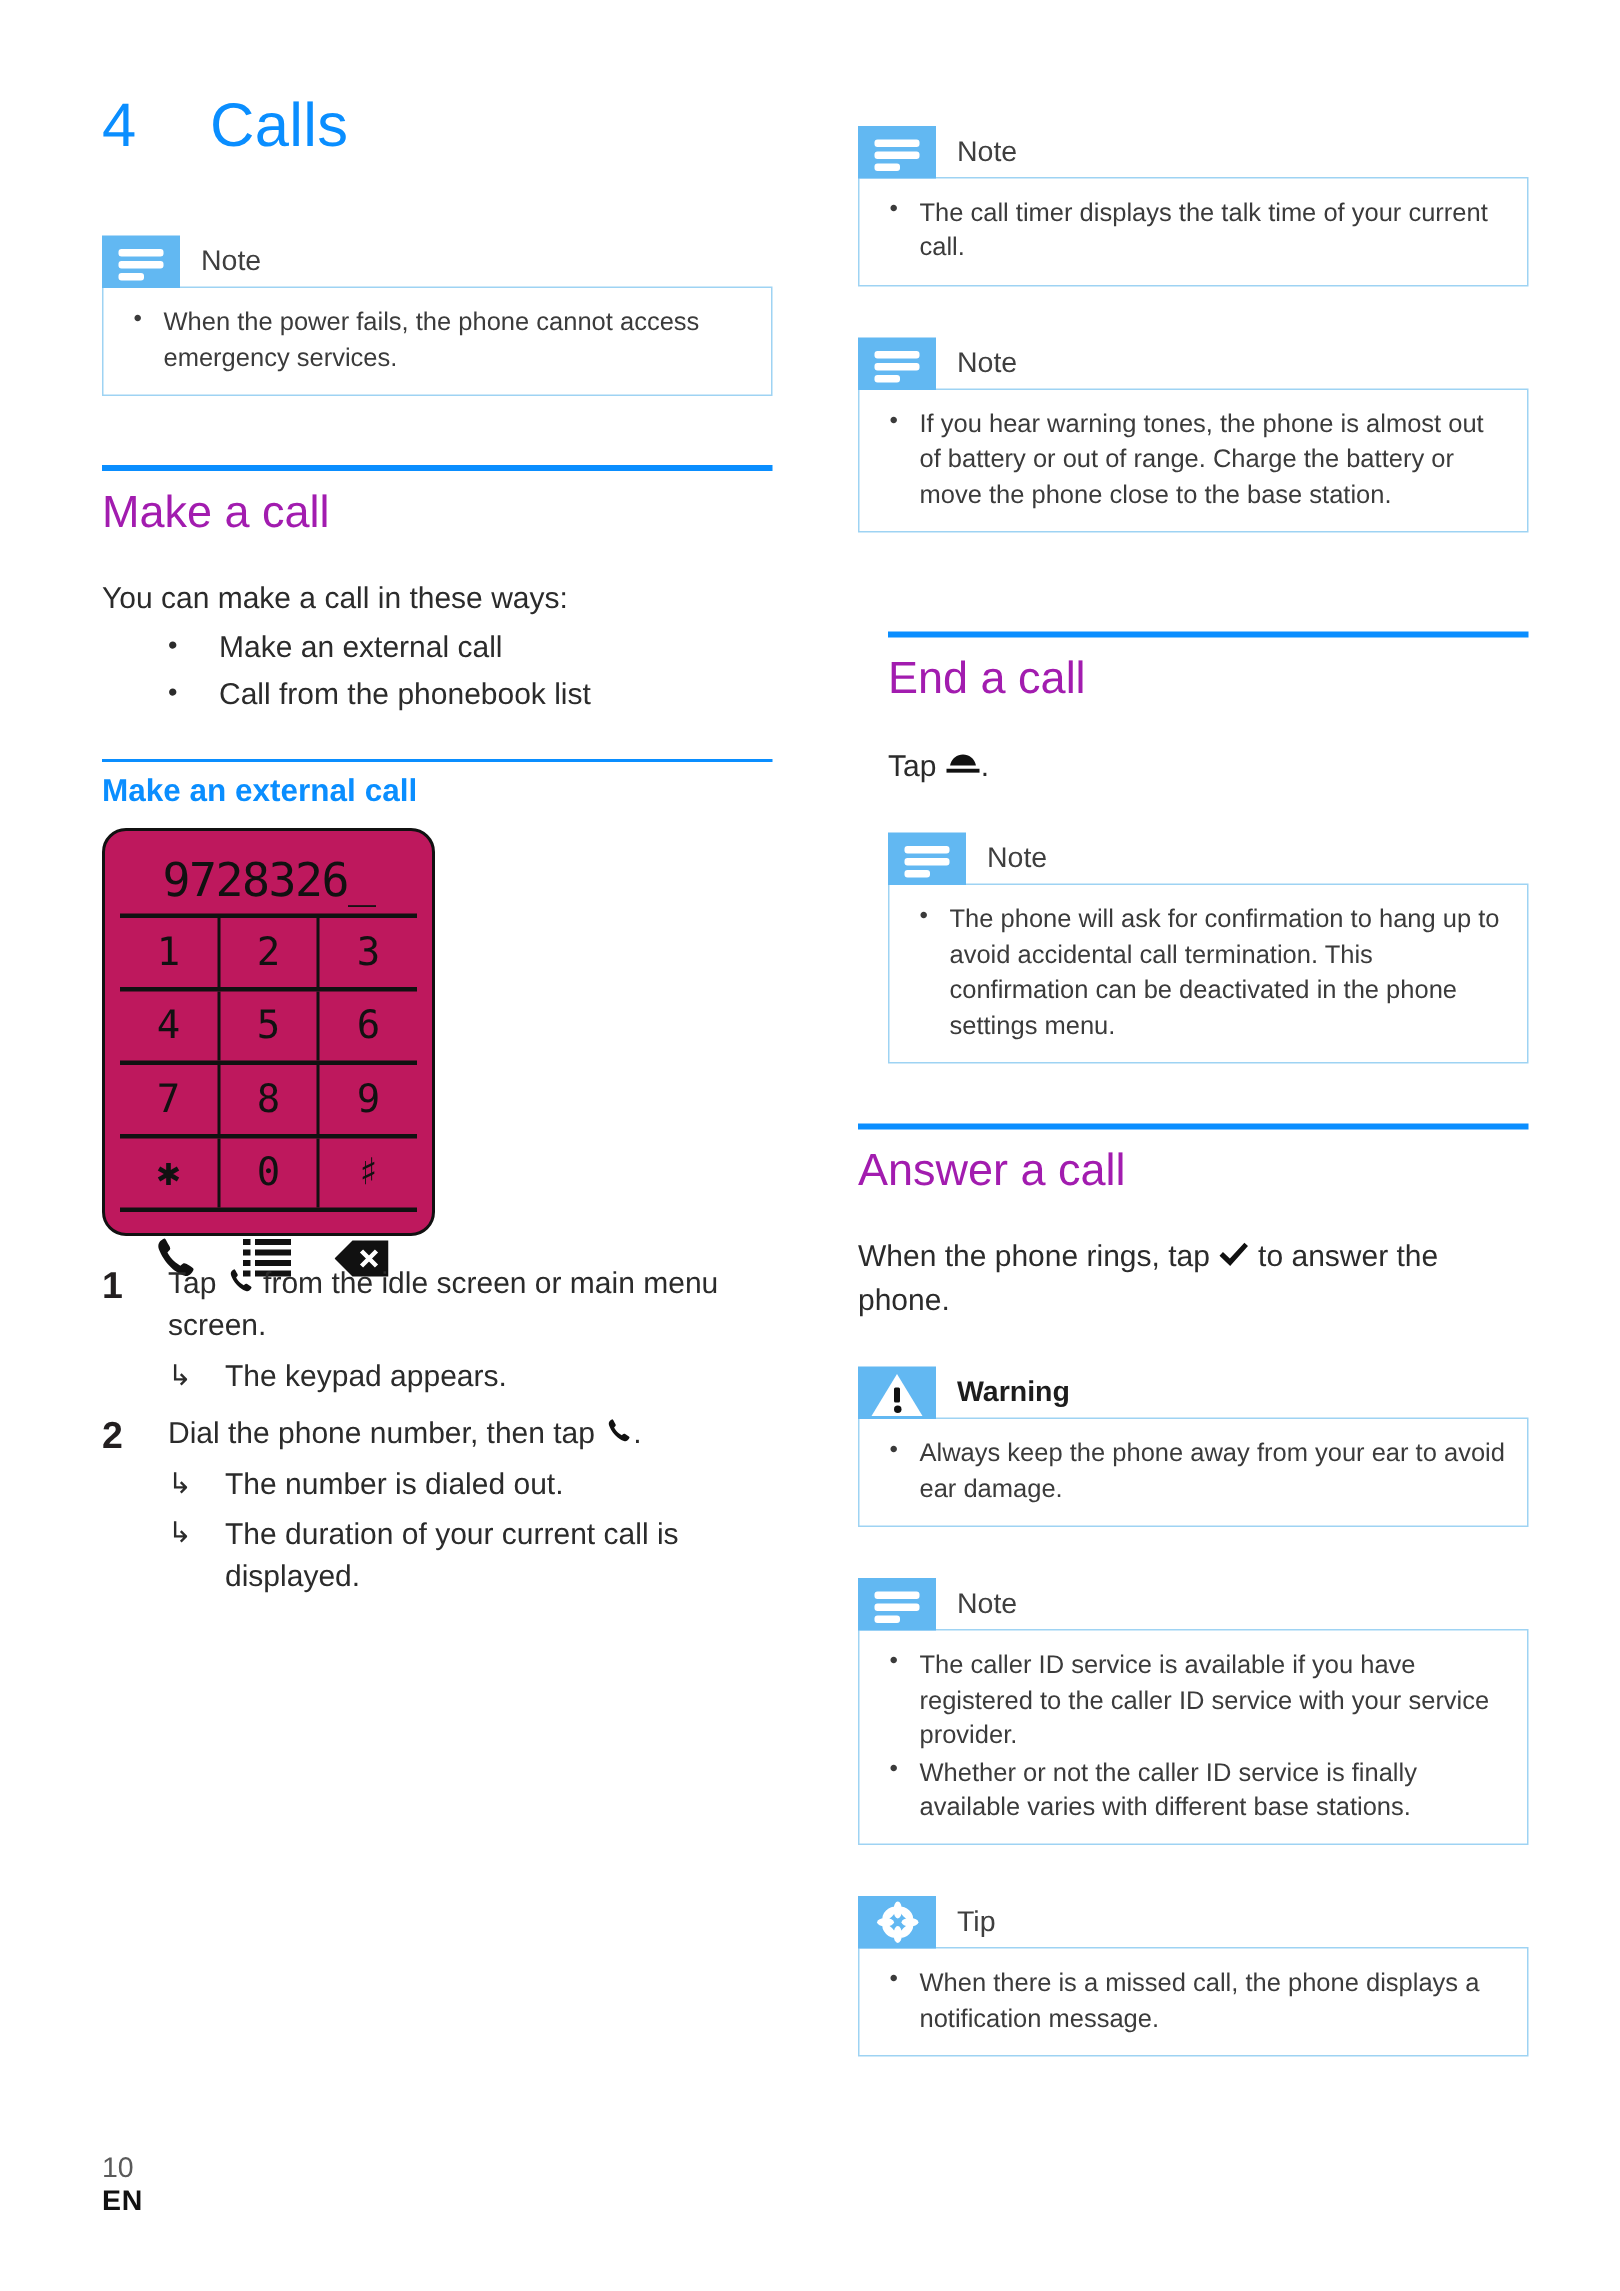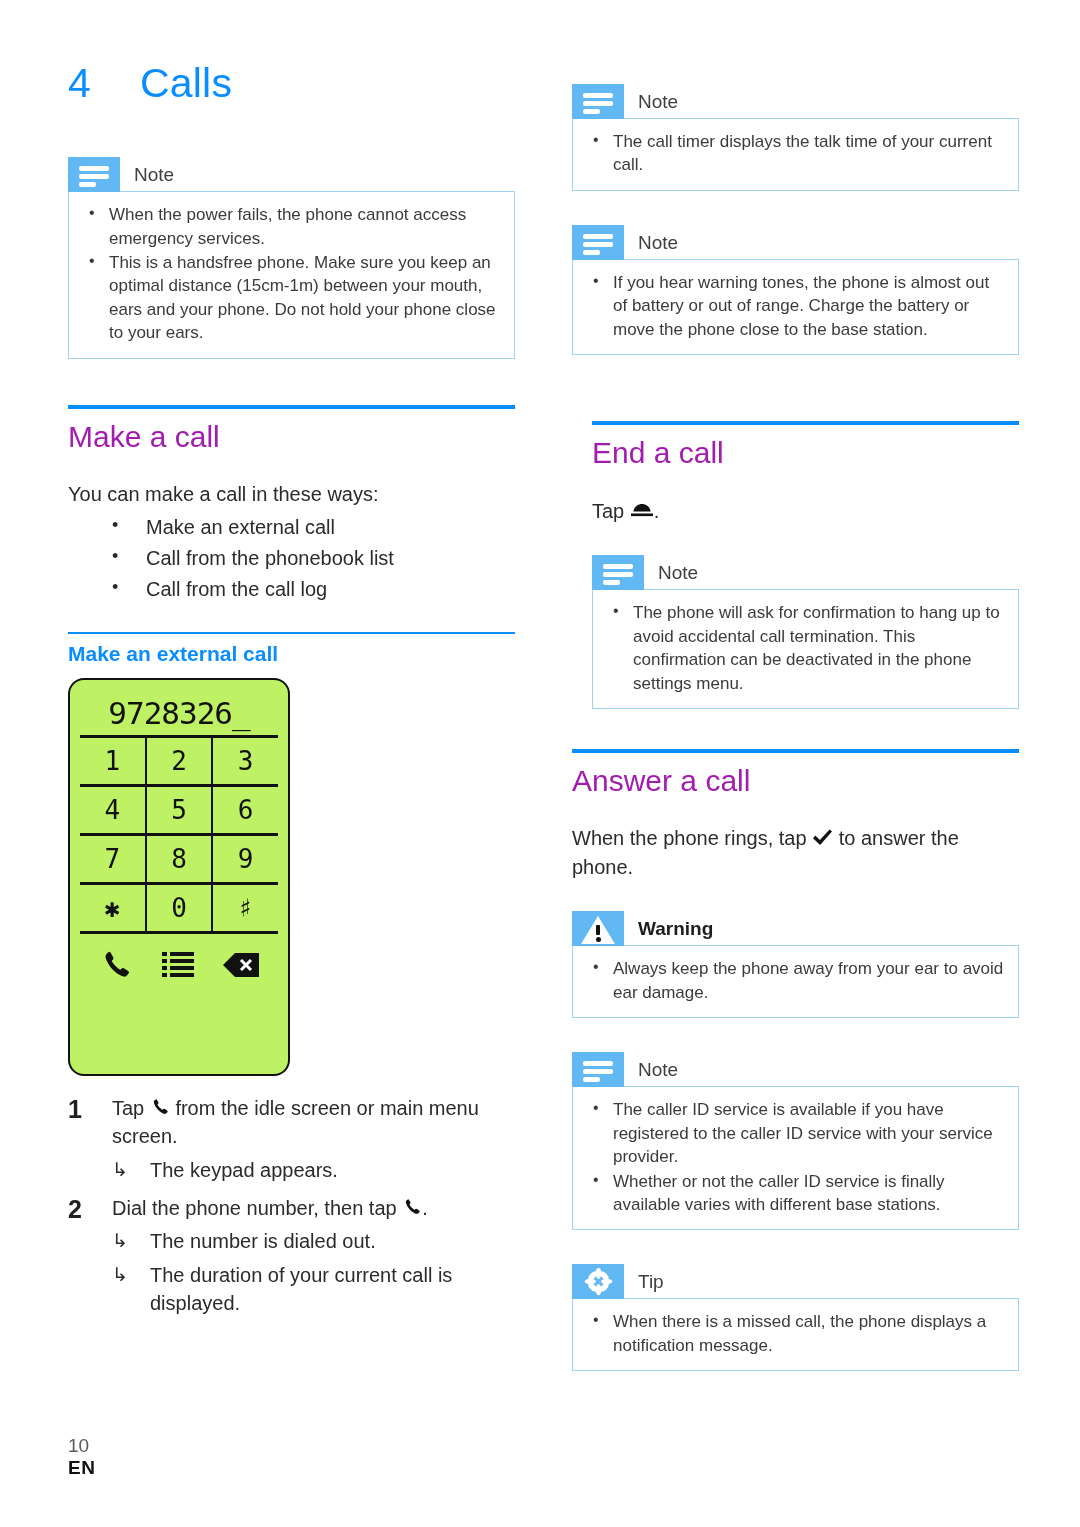--- a/index.html
+++ b/index.html
@@ -231,27 +231,27 @@
   
   .glyph {
     display: inline-block;
     vertical-align: -2px;
   }
   .glyph svg { display: block; }
 
   
   .keypad-frame {
     width: 222px;
-    height: 398px;
+    height: 272px;
     border: 2px solid #111111;
     border-radius: 16px;
     box-sizing: border-box;
     margin-top: 4px;
     padding: 8px 10px 10px 10px;
-    background: #bef264;
+    background: #be185d;
   }
   .kp-display {
     text-align: center;
     font-family: "DejaVu Sans Mono", monospace;
     font-size: 31px;
     letter-spacing: -1px;
     color: #111111;
     padding: 10px 0 6px 0;
     line-height: 1;
   }
@@ -321,33 +321,31 @@
         <div class="callout-icon">
           <span class="ic-note-bar b1"></span>
           <span class="ic-note-bar b2"></span>
           <span class="ic-note-bar b3"></span>
         </div>
         <div class="callout-label">Note</div>
       </div>
       <div class="callout-box">
         <ul>
           <li>When the power fails, the phone cannot access emergency services.</li>
-          <li>This is a handsfree phone. Make sure you keep an optimal distance (15cm-1m) between your mouth, ears and your phone. Do not hold your phone close to your ears.</li>
         </ul>
       </div>
     </div>
 
     <div class="h2-wrap">
       <div class="h2-rule"></div>
       <h2 class="h2">Make a call</h2>
       <p class="body-text">You can make a call in these ways:</p>
       <ul class="bullets">
         <li>Make an external call</li>
         <li>Call from the phonebook list</li>
-        <li>Call from the call log</li>
       </ul>
     </div>
 
     <div class="h3-wrap">
       <div class="h3-rule"></div>
       <h3 class="h3">Make an external call</h3>
 
       <div class="keypad-frame">
         <div class="kp-display">9728326_</div>
         <div class="kp-grid">

